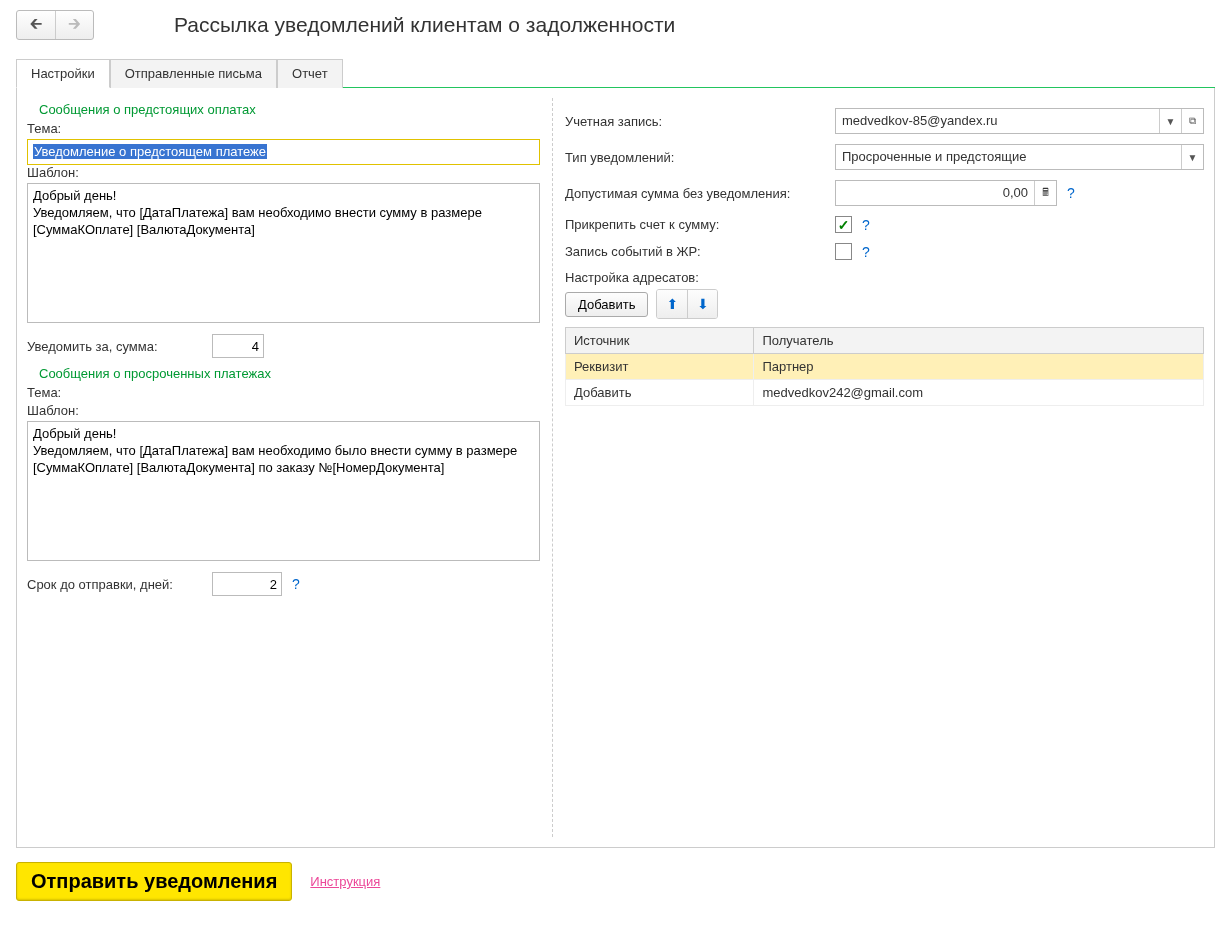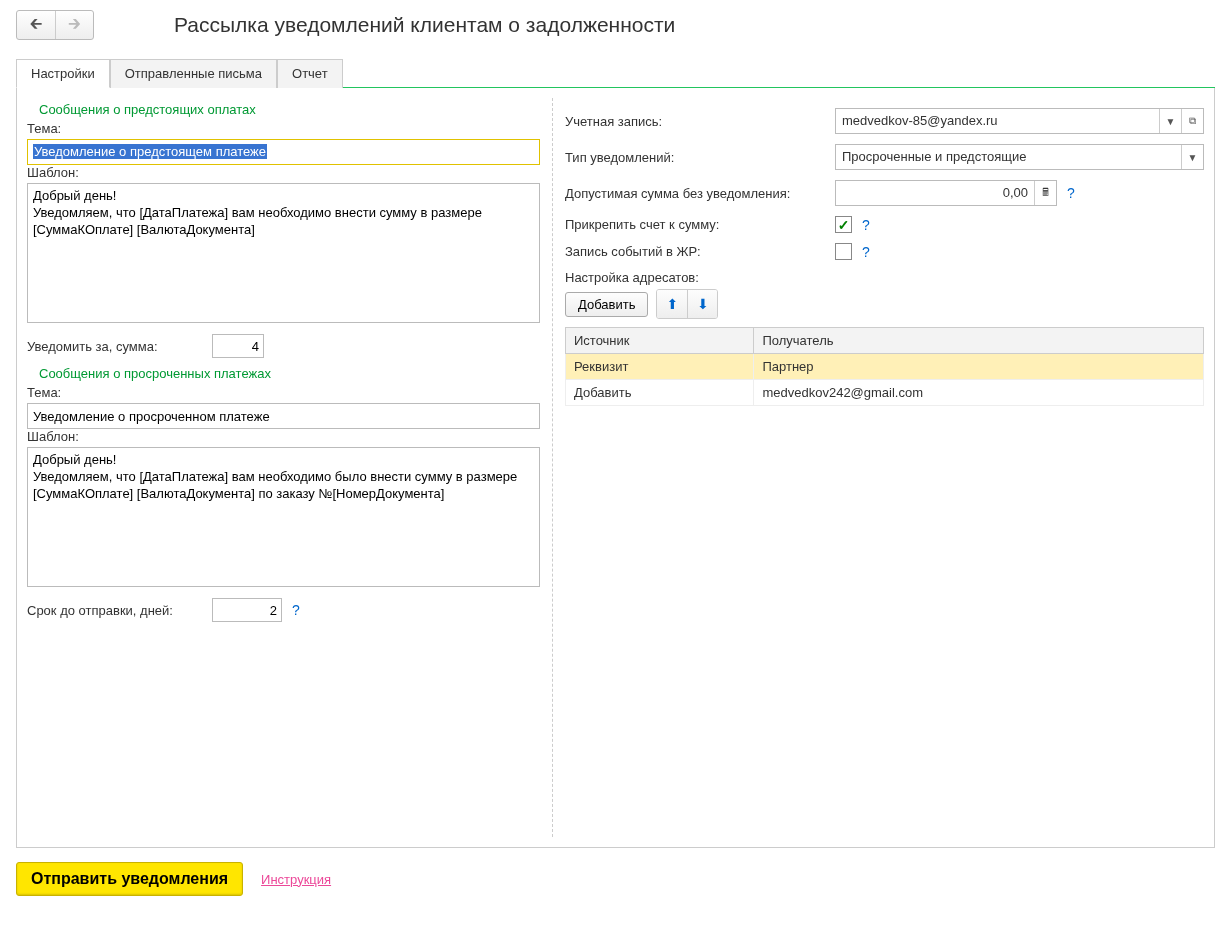--- a/index.html
+++ b/index.html
@@ -217,21 +217,21 @@
     gap: 18px;
   }
   .primary-btn {
     background: #ffe600;
     border: 1px solid #c9b200;
     padding: 7px 14px;
     font-weight: bold;
     border-radius: 3px;
     cursor: pointer;
     font-family: inherit;
-    font-size: 16px;
+    font-size: 20px;
     box-shadow: inset 0 -1px 2px rgba(0,0,0,.15);
   }
   a.link { color: #ec4899; text-decoration: underline; cursor: pointer; }
 </style>
 </head>
 <body>
 
 <div class="toolbar-top">
   <div class="nav-buttons">
     <div class="nav-btn">🡰</div>
@@ -258,21 +258,20 @@
     <textarea class="textarea" style="">Добрый день!
 Уведомляем, что [ДатаПлатежа] вам необходимо внести сумму в размере  [СуммаКОплате] [ВалютаДокумента]</textarea>
 
     <div class="row">
       <div class="lbl">Уведомить за, сумма:</div>
       <input class="num-input" value="4" style="">
     </div>
 
     <div class="section-title">Сообщения о просроченных платежах</div>
     <div class="label">Тема:</div>
-    <input class="input-text" value="Уведомление о просроченном платеже" style="">
     <div class="label">Шаблон:</div>
     <textarea class="textarea" style="">Добрый день!
 Уведомляем, что [ДатаПлатежа] вам необходимо было внести сумму в размере  [СуммаКОплате] [ВалютаДокумента] по заказу №[НомерДокумента]</textarea>
 
     <div class="row">
       <div class="lbl">Срок до отправки, дней:</div>
       <input class="num-input" style="width: 70px;" value="2">
       <span class="help">?</span>
     </div>
   </div>

